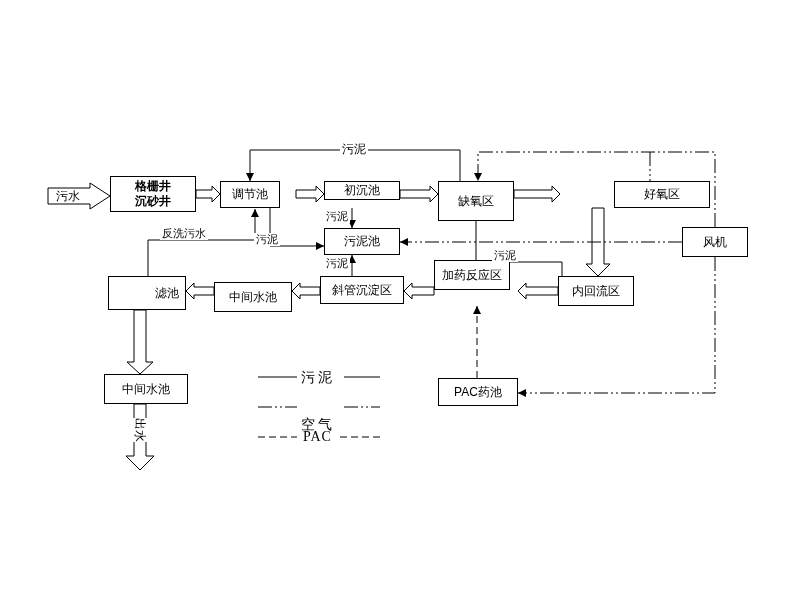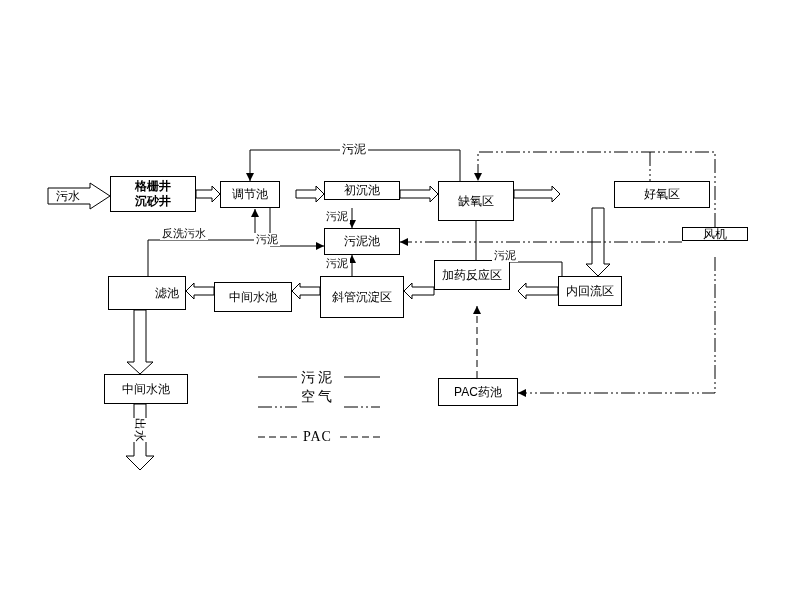--- a/index.html
+++ b/index.html
@@ -106,33 +106,33 @@
   </div>
   <div class="node" style="left:324px;top:181px;width:76px;height:19px;">
     <span>初沉池</span>
   </div>
   <div class="node" style="left:438px;top:181px;width:76px;height:40px;">
     <span>缺氧区</span>
   </div>
   <div class="node" style="left:576px;top:181px;width:96px;height:27px;margin-left:38px;">
     <span>好氧区</span>
   </div>
-  <div class="node" style="left:682px;top:227px;width:66px;height:14px;">
+  <div class="node" style="left:682px;top:227px;width:66px;height:30px;">
     <span>风机</span>
   </div>
   <div class="node" style="left:324px;top:228px;width:76px;height:27px;">
     <span>污泥池</span>
   </div>
-  <div class="node" style="left:558px;top:276px;width:64px;height:30px;">
+  <div class="node" style="left:558px;top:276px;width:76px;height:30px;">
     <span>内回流区</span>
   </div>
   <div class="node" style="left:434px;top:260px;width:76px;height:30px;">
     <span>加药反应区</span>
   </div>
-  <div class="node" style="left:320px;top:276px;width:84px;height:42px;">
+  <div class="node" style="left:320px;top:276px;width:84px;height:28px;">
     <span>斜管沉淀区</span>
   </div>
   <div class="node" style="left:214px;top:276px;width:78px;height:30px;margin-top:6px;">
     <span>中间水池</span>
   </div>
   <div class="node" style="left:108px;top:276px;width:78px;height:34px;padding-left:40px;">
     <span>滤池</span>
   </div>
   <div class="node" style="left:104px;top:374px;width:84px;height:30px;">
     <span>中间水池</span>
@@ -145,16 +145,16 @@
   <div class="freelabel rot90" style="left:128px;top:416px;width:24px;height:28px;">出水</div>
 
   <div class="edge-label" style="left:340px;top:143px;font-size:12px;">污泥</div>
   <div class="edge-label" style="left:160px;top:227px;">反洗污水</div>
   <div class="edge-label" style="left:254px;top:233px;">污泥</div>
   <div class="edge-label" style="left:324px;top:210px;">污泥</div>
   <div class="edge-label" style="left:324px;top:257px;">污泥</div>
   <div class="edge-label" style="left:492px;top:249px;">污泥</div>
 
   <div class="legend-label" style="left:301px;top:369px;">污泥</div>
-  <div class="legend-label" style="left:301px;top:389px;font-family:Liberation Mono, monospace;">空气</div>
+  <div class="legend-label" style="left:301px;top:416px;">空气</div>
   <div class="legend-label" style="left:303px;top:429px;letter-spacing:1px;font-family:Liberation Serif, serif;">PAC</div>
 
 </div>
 
 </body></html>

